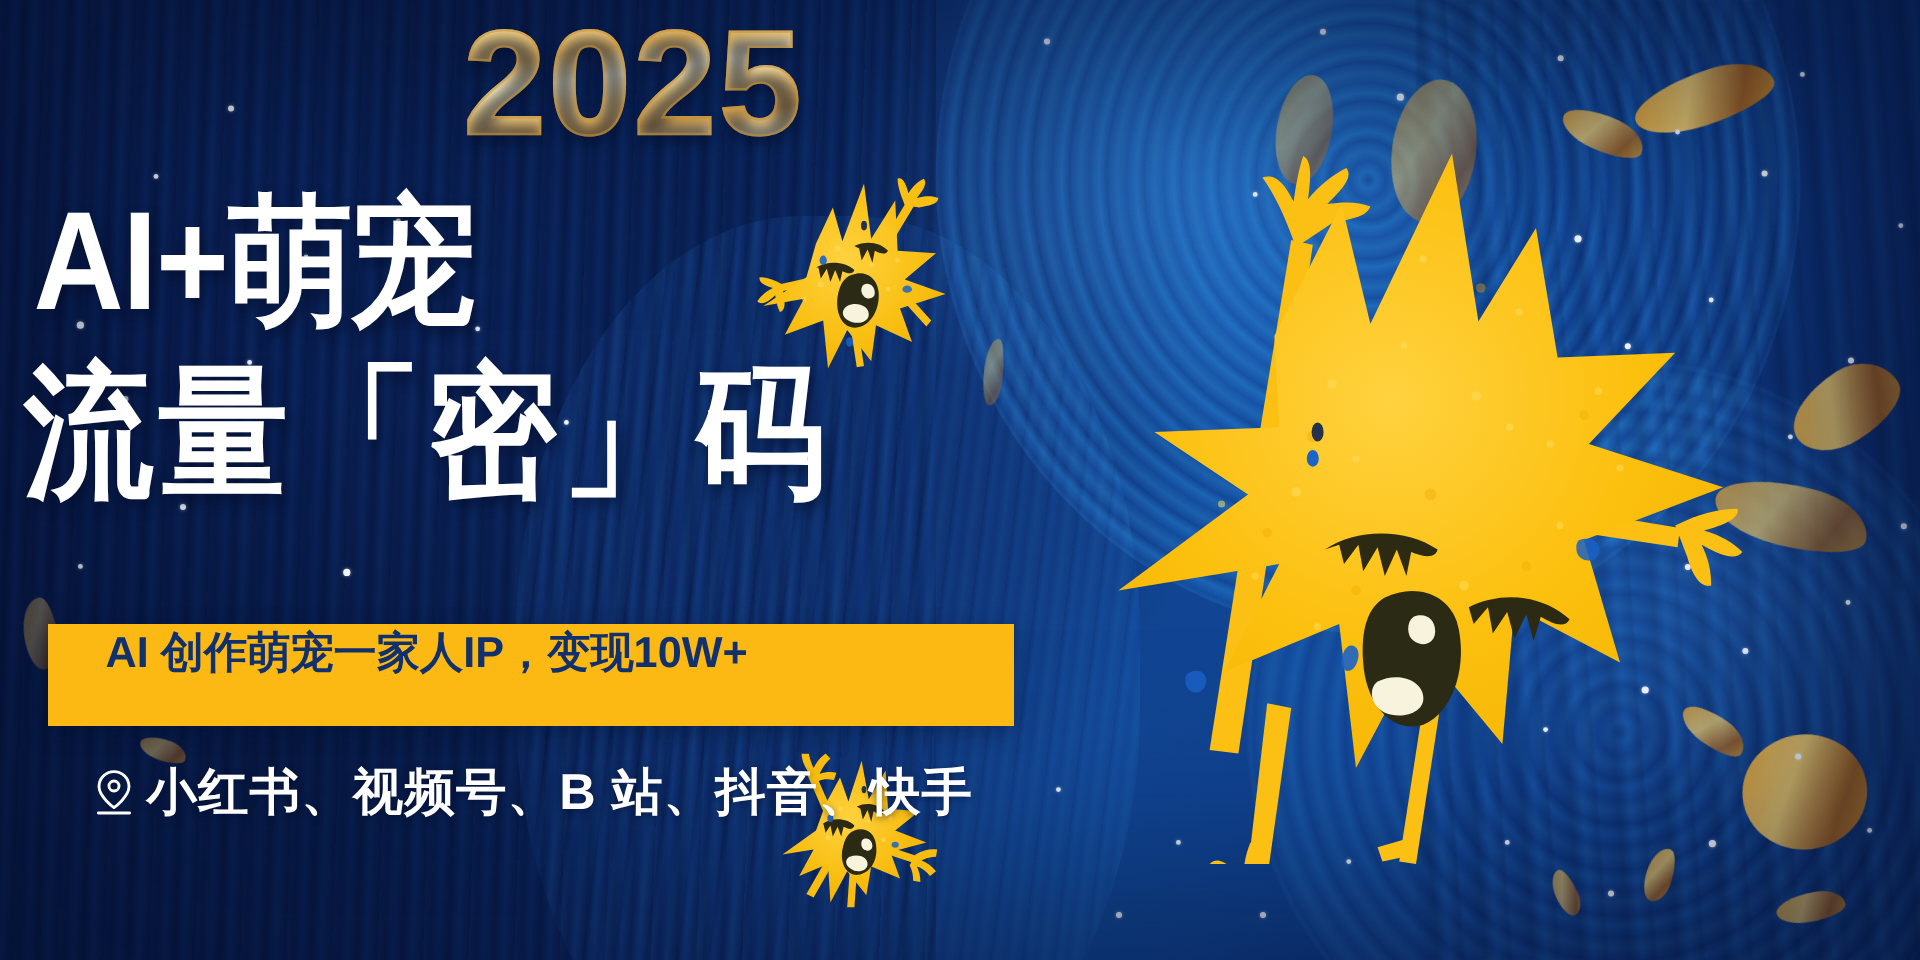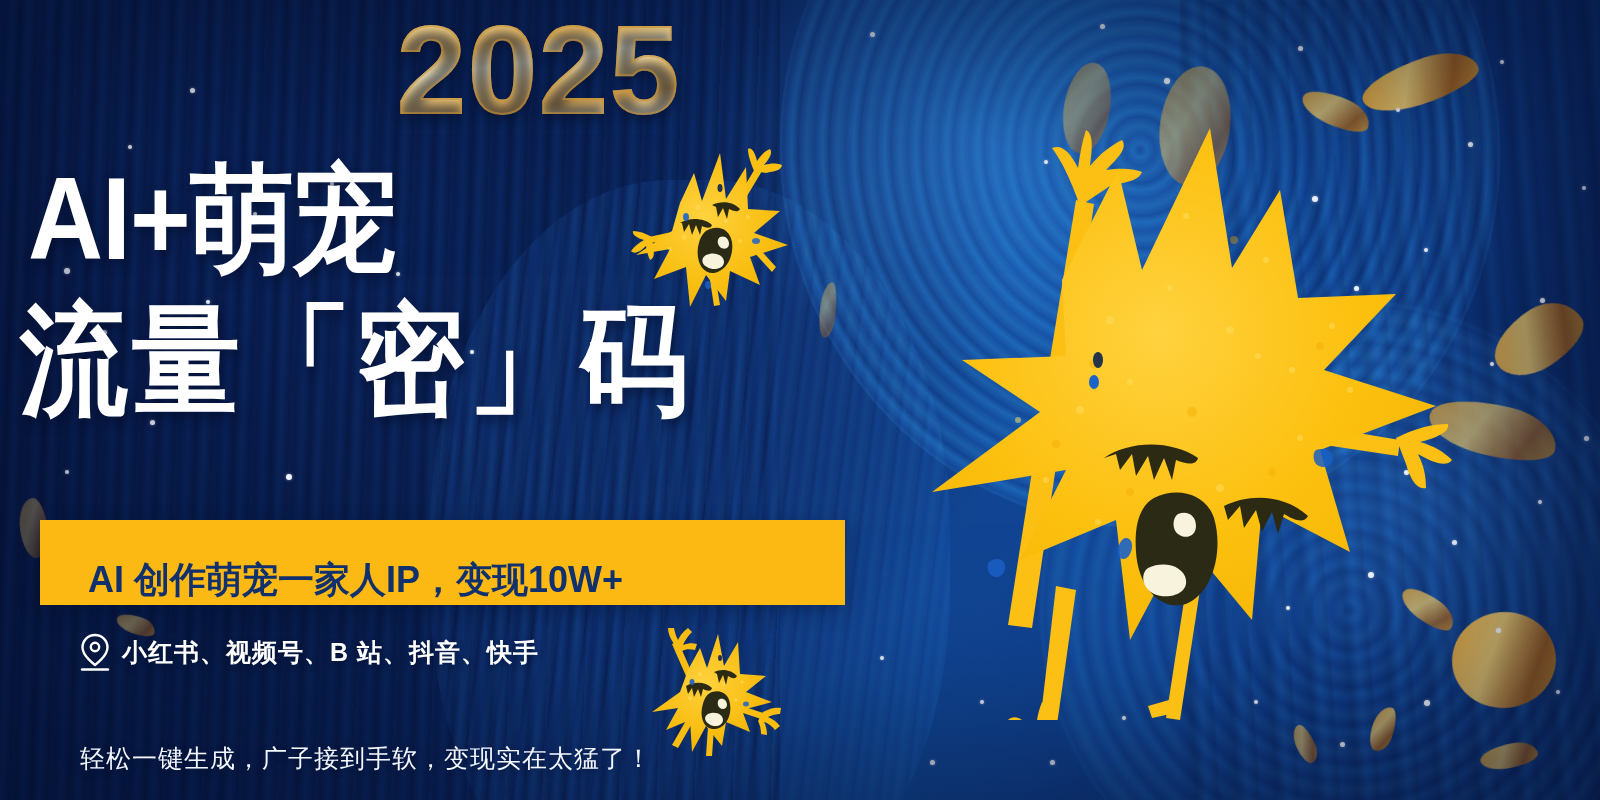--- a/index.html
+++ b/index.html
@@ -120,21 +120,21 @@
   }
   .stars-layer { position: absolute; inset: 0; pointer-events: none; }
   .stars-layer i {
     position: absolute; display: block;
     background: #eef4ff; border-radius: 50%;
     box-shadow: 0 0 3px rgba(255,255,255,.5);
   }
 
   
   .year {
-    position: absolute; left: 397px; top: 8px;
+    position: absolute; left: 386px; top: 8px;
     font-size: 124px; font-weight: 700; letter-spacing: 2px;
     font-family: "Liberation Sans", sans-serif;
     background: linear-gradient(172deg,
         #f7e3a8 0%, #f1d189 14%, #e0b25c 30%, #fbeec2 44%,
         #e8c376 58%, #d1a04d 72%, #f6e5b4 86%, #cf9b44 100%);
     -webkit-background-clip: text; background-clip: text;
     color: transparent;
     -webkit-text-stroke: 2px rgba(196,142,47,0.55);
     text-shadow: 0 6px 10px rgba(4,14,44,0.55);
     line-height: 1;
@@ -159,38 +159,38 @@
     transform-origin: left top;
   }
   .title-l1 { left: 28px; top: 160px; font-size: 104px; line-height: 1; }
   .title-l2 { left: 20px; top: 300px; font-size: 108px; line-height: 1; letter-spacing: 4px; }
 
   
   .banner {
     position: absolute; left: 40px; top: 520px;
     width: 805px; height: 85px;
     background: #fdb913;
-    display: flex; align-items: flex-end;
+    display: flex; align-items: flex-start;
     box-shadow: 0 6px 18px rgba(4,14,44,.35);
   }
   .banner-text {
     margin-left: 48px;
     font-size: 36px; font-weight: 800; letter-spacing: 0px;
     color: #10306e;
     white-space: nowrap;
   }
 
   
   .platforms {
     position: absolute; left: 78px; top: 632px;
     display: flex; align-items: center; gap: 10px;
   }
   .pin-icon { width: 34px; height: 40px; display: block; flex: 0 0 auto; }
   .platforms-text {
-    font-size: 25px; font-weight: 700; color: #ffffff;
+    font-size: 42px; font-weight: 700; color: #ffffff;
     white-space: nowrap; letter-spacing: 1px;
     text-shadow: 0 2px 6px rgba(4,14,44,.5);
   }
   .sub-line {
     position: absolute; left: 80px;
     font-size: 25px; font-weight: 400; color: #f2f6ff;
     white-space: nowrap; letter-spacing: 1px;
     text-shadow: 0 2px 6px rgba(4,14,44,.55);
   }
   .sub-1 { top: 694px; }
@@ -453,15 +453,14 @@
 
   <div class="platforms">
     <svg class="pin-icon" viewBox="0 0 34 40">
       <path d="M17 3 C10 3 4.5 8.5 4.5 15.5 C4.5 24 17 33 17 33 C17 33 29.5 24 29.5 15.5 C29.5 8.5 24 3 17 3 Z" fill="none" stroke="#ffffff" stroke-width="2.4" stroke-linejoin="round"></path>
       <circle cx="17" cy="15" r="4.2" fill="none" stroke="#ffffff" stroke-width="2.4"></circle>
       <path d="M4 37.5 L30 37.5" stroke="#ffffff" stroke-width="2.4" stroke-linecap="round"></path>
     </svg>
     <div class="platforms-text">小红书、视频号、B 站、抖音、快手</div>
   </div>
 
-  <div class="sub-line sub-2">轻松一键生成，广子接到手软，变现实在太猛了！</div>
 
 </div>
 
 </body></html>

